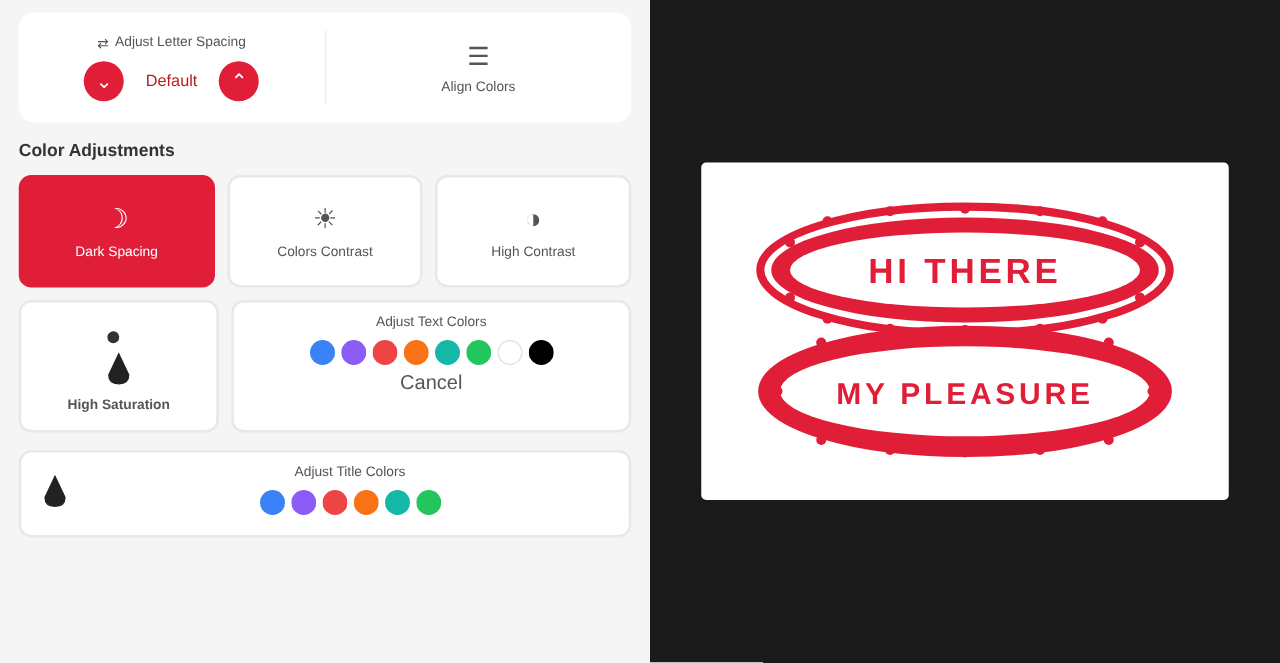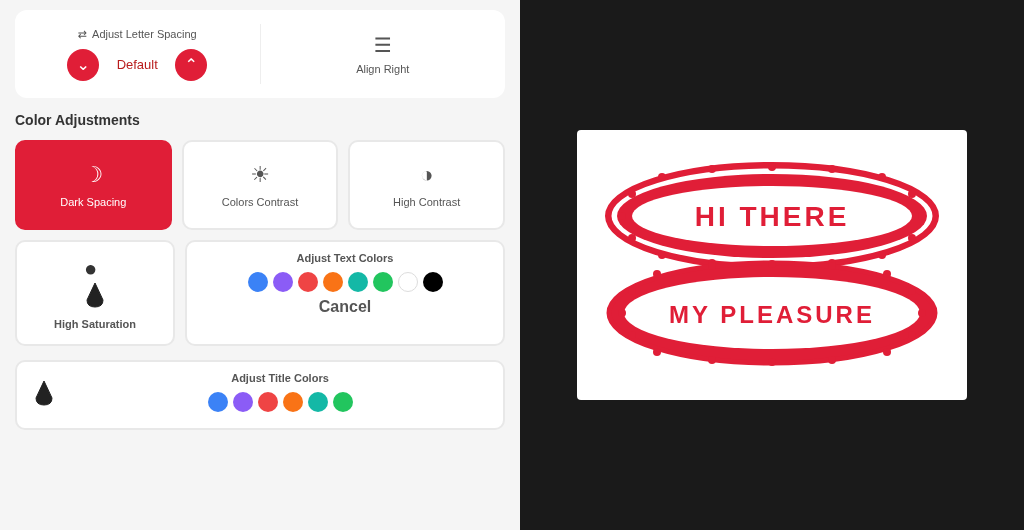--- a/index.html
+++ b/index.html
@@ -197,21 +197,20 @@
       font-size: 11px;
       color: #555;
       font-weight: bold;
     }
 
     .text-colors-card {
       background: #fff;
       border: 2px solid #e8e8e8;
       border-radius: 10px;
       padding: 10px 12px;
-      font-weight: bold;
     }
 
     .color-adjust-title {
       font-size: 11px;
       color: #555;
       text-align: center;
       margin-bottom: 8px;
     }
 
     .color-dots {
@@ -241,21 +240,21 @@
     
     .right-panel {
       flex: 1;
       background: #1a1a1a;
       display: flex;
       align-items: center;
       justify-content: center;
     }
 
     .preview-image {
-      width: 390px;
+      width: 422px;
       height: 270px;
       background: #fff;
       border-radius: 4px;
       display: flex;
       align-items: center;
       justify-content: center;
       overflow: hidden;
     }
 
     .stamp-container {
@@ -283,21 +282,21 @@
         </div>
         <div class="control-row">
           <button class="btn-circle">⌄</button>
           <span class="value-label">Default</span>
           <button class="btn-circle">⌃</button>
         </div>
       </div>
       <div class="divider-v"></div>
       <div class="align-group">
         <div class="align-icon">☰</div>
-        <div class="align-label">Align Right</div>
+        <div class="align-label">Align Colors</div>
       </div>
     </div>
   </div>
 
   <div>
     <div class="section-title">Color Adjustments</div>
 
     <div class="contrast-grid">
 
       <div class="contrast-item active">

